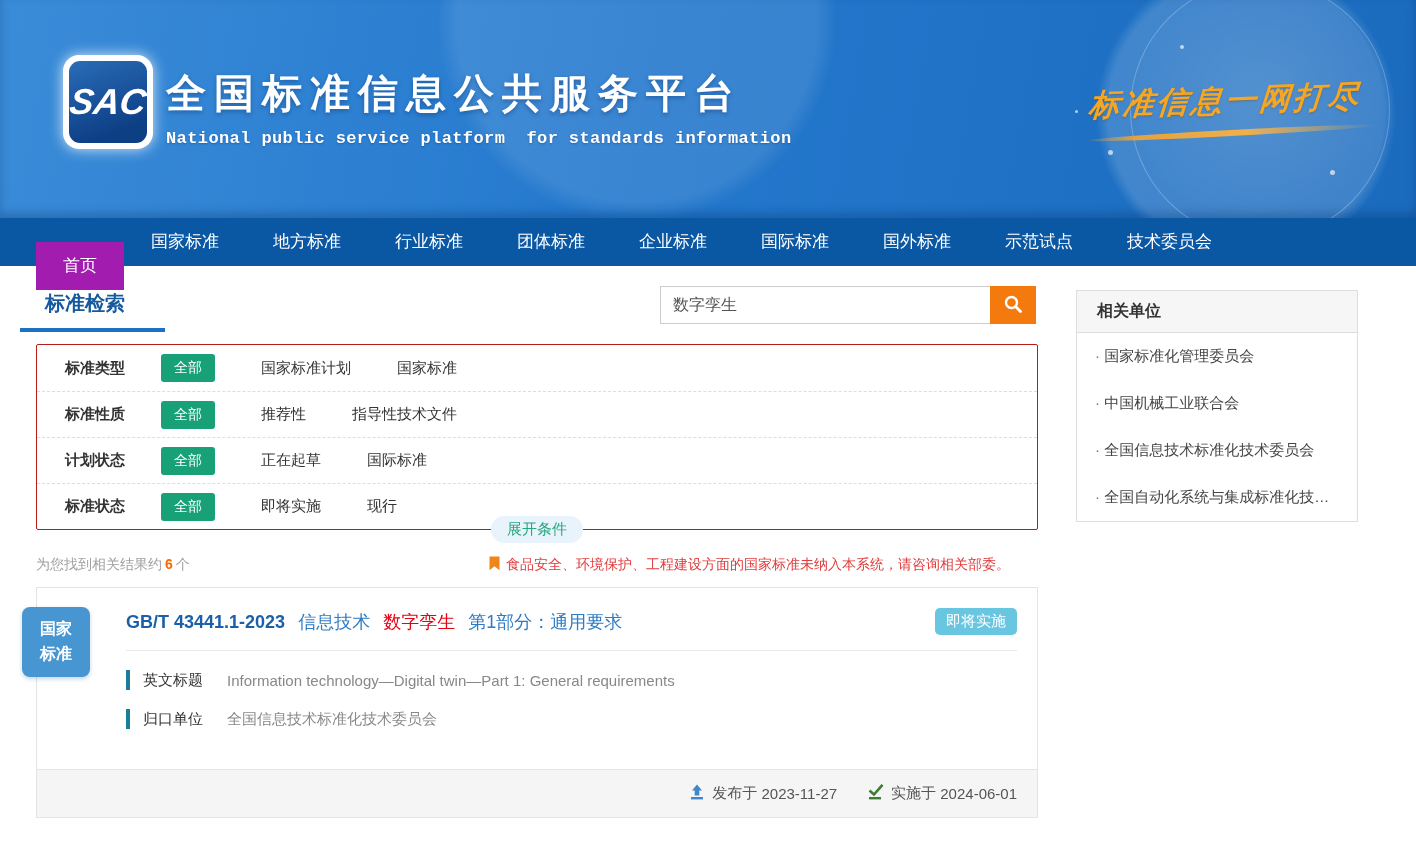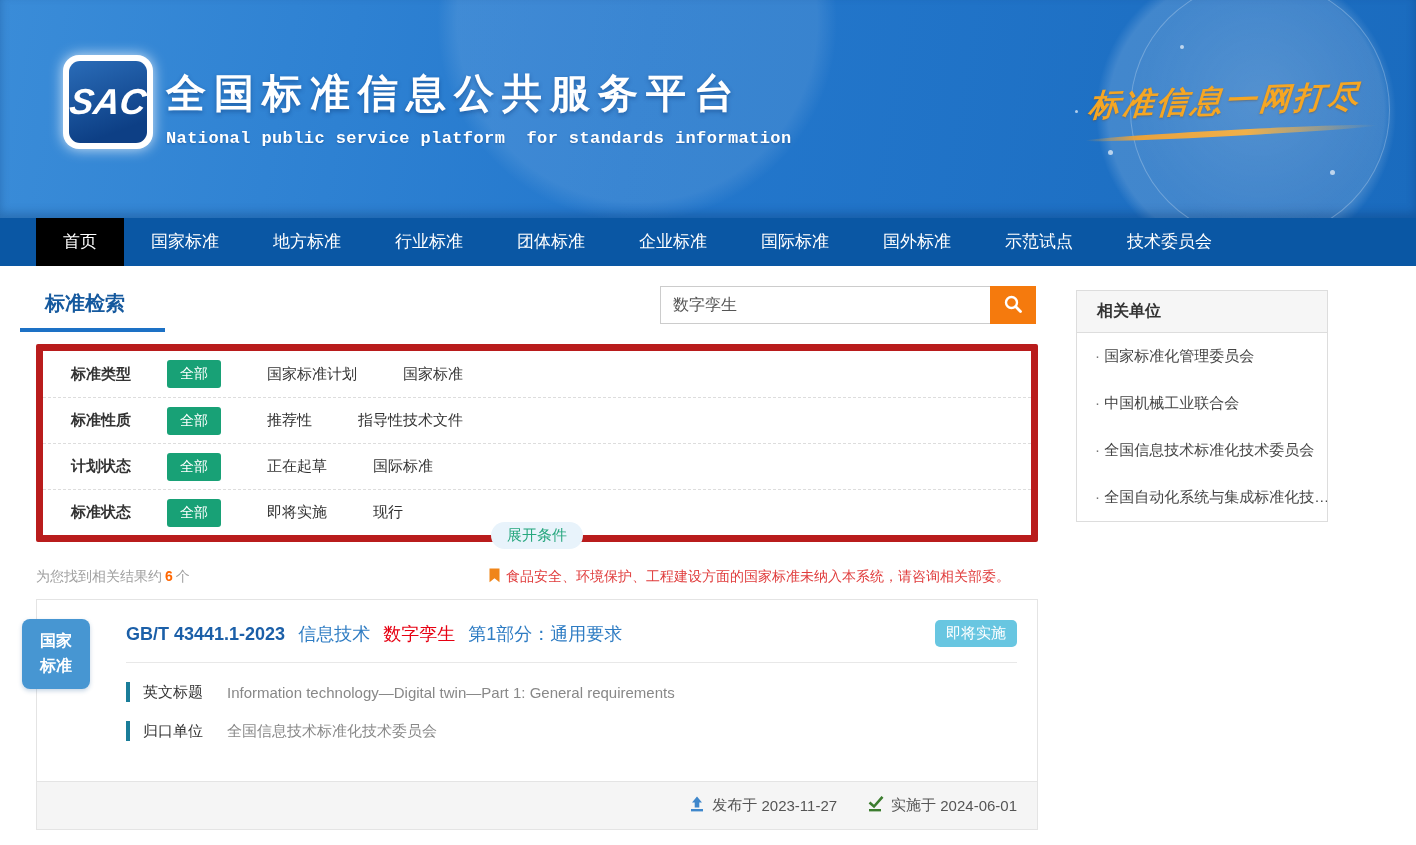--- a/index.html
+++ b/index.html
@@ -38,42 +38,42 @@
     letter-spacing:3px; white-space:nowrap; transform:skewX(-6deg) rotate(-2deg);
     display:inline-block; text-shadow:0 1px 2px rgba(120,60,0,.35); }
   .slogan-underline { margin:8px auto 0; width:292px; height:6px; border-radius:50%;
     transform:rotate(-3deg);
     background:linear-gradient(90deg,rgba(245,166,35,0) 0%,#e8a23c 18%,#f0b04a 55%,rgba(245,166,35,0) 100%); }
 
   
   .nav { height:48px; background:#0a57a4; display:flex; padding-left:36px; }
   .nav a { display:block; height:48px; line-height:48px; padding:0 27px;
     color:#fff; font-size:17px; text-decoration:none; white-space:nowrap; }
-  .nav a.active { background:#000000; }
+  .nav a.active { background:#a21caf;margin-top:24px; }
 
   
   .page { padding-left:20px; }
   .content { display:flex; align-items:flex-start; }
   .main { width:1002px; margin-left:16px; position:relative; }
-  .side { width:252px; margin-left:38px; margin-top:24px; }
+  .side { width:282px; margin-left:38px; margin-top:24px; }
 
   
   .title-row { position:relative; height:78px; }
   .section-title { position:absolute; left:9px; top:24px; font-size:20px;
     font-weight:bold; color:#15599e; }
   .title-underline { position:absolute; left:-16px; top:62px; width:145px;
     border-bottom:4px solid #1d71c5; }
   .search-box { position:absolute; right:2px; top:20px; display:flex; }
   .search-input { width:330px; height:38px; border:1px solid #ccc; border-right:none;
     font-size:16px; color:#555; padding:0 12px; outline:none; }
   .search-btn { width:46px; height:38px; background:#f57a0d; border:none; cursor:pointer;
     display:flex; align-items:center; justify-content:center; }
 
   
-  .filter-panel { position:relative; border:7px solid #b91c1c; border-radius:2px; background:#fff; }
+  .filter-panel { position:relative; border:1px solid #b91c1c; border-radius:2px; background:#fff; }
   .filter-row { display:flex; align-items:center; padding:10px 0; height:46px; }
   .filter-row + .filter-row { border-top:1px dashed #ddd; }
   .f-label { font-size:15px; font-weight:bold; color:#333; margin-left:28px; width:66px; }
   .f-all { margin-left:30px; background:#18a176; color:#fff; border:none; border-radius:3px;
     font-size:14px; padding:5px 13px; cursor:pointer; }
   .f-opt { margin-left:46px; font-size:15px; color:#333; text-decoration:none; cursor:pointer; }
   .expand-pill { position:absolute; left:50%; bottom:-14px; transform:translateX(-50%);
     background:#e8f3fb; color:#27a77e; font-size:15px; padding:4px 16px;
     border-radius:14px; cursor:pointer; white-space:nowrap; }
 

